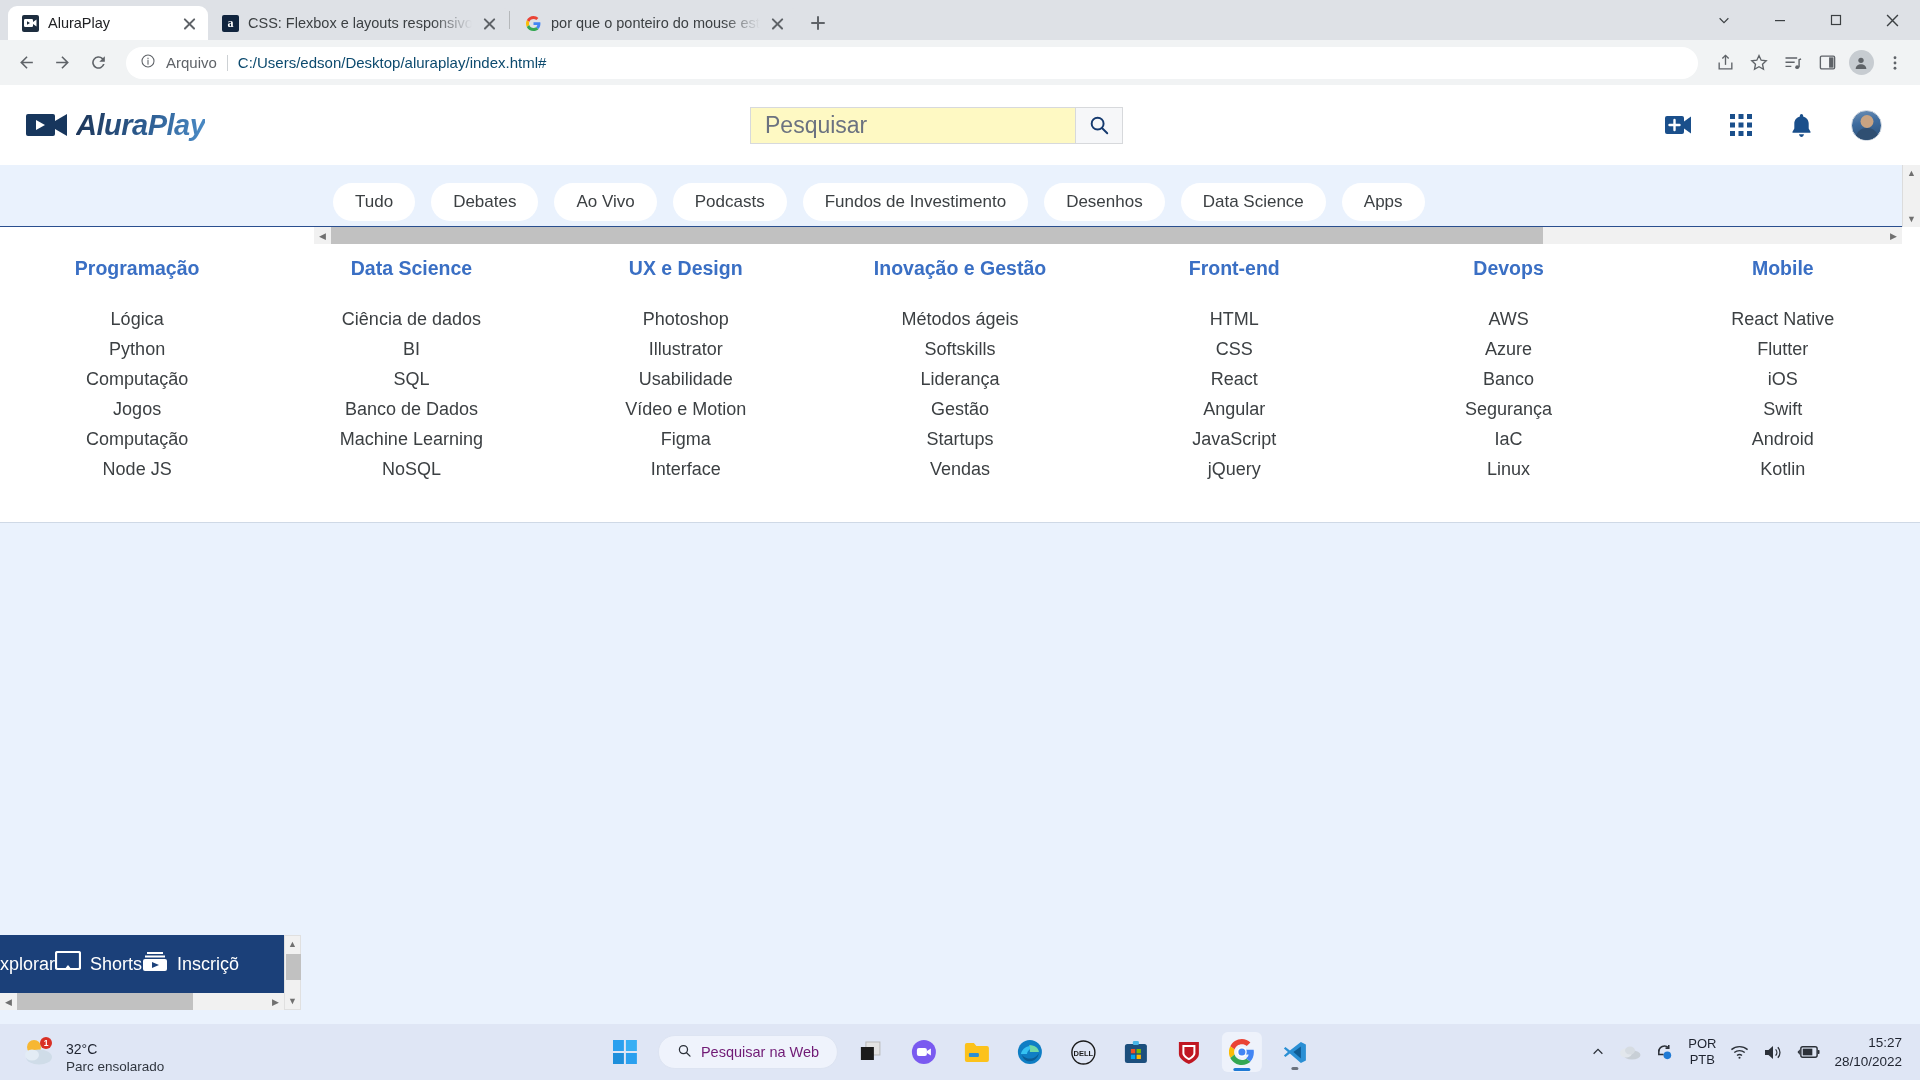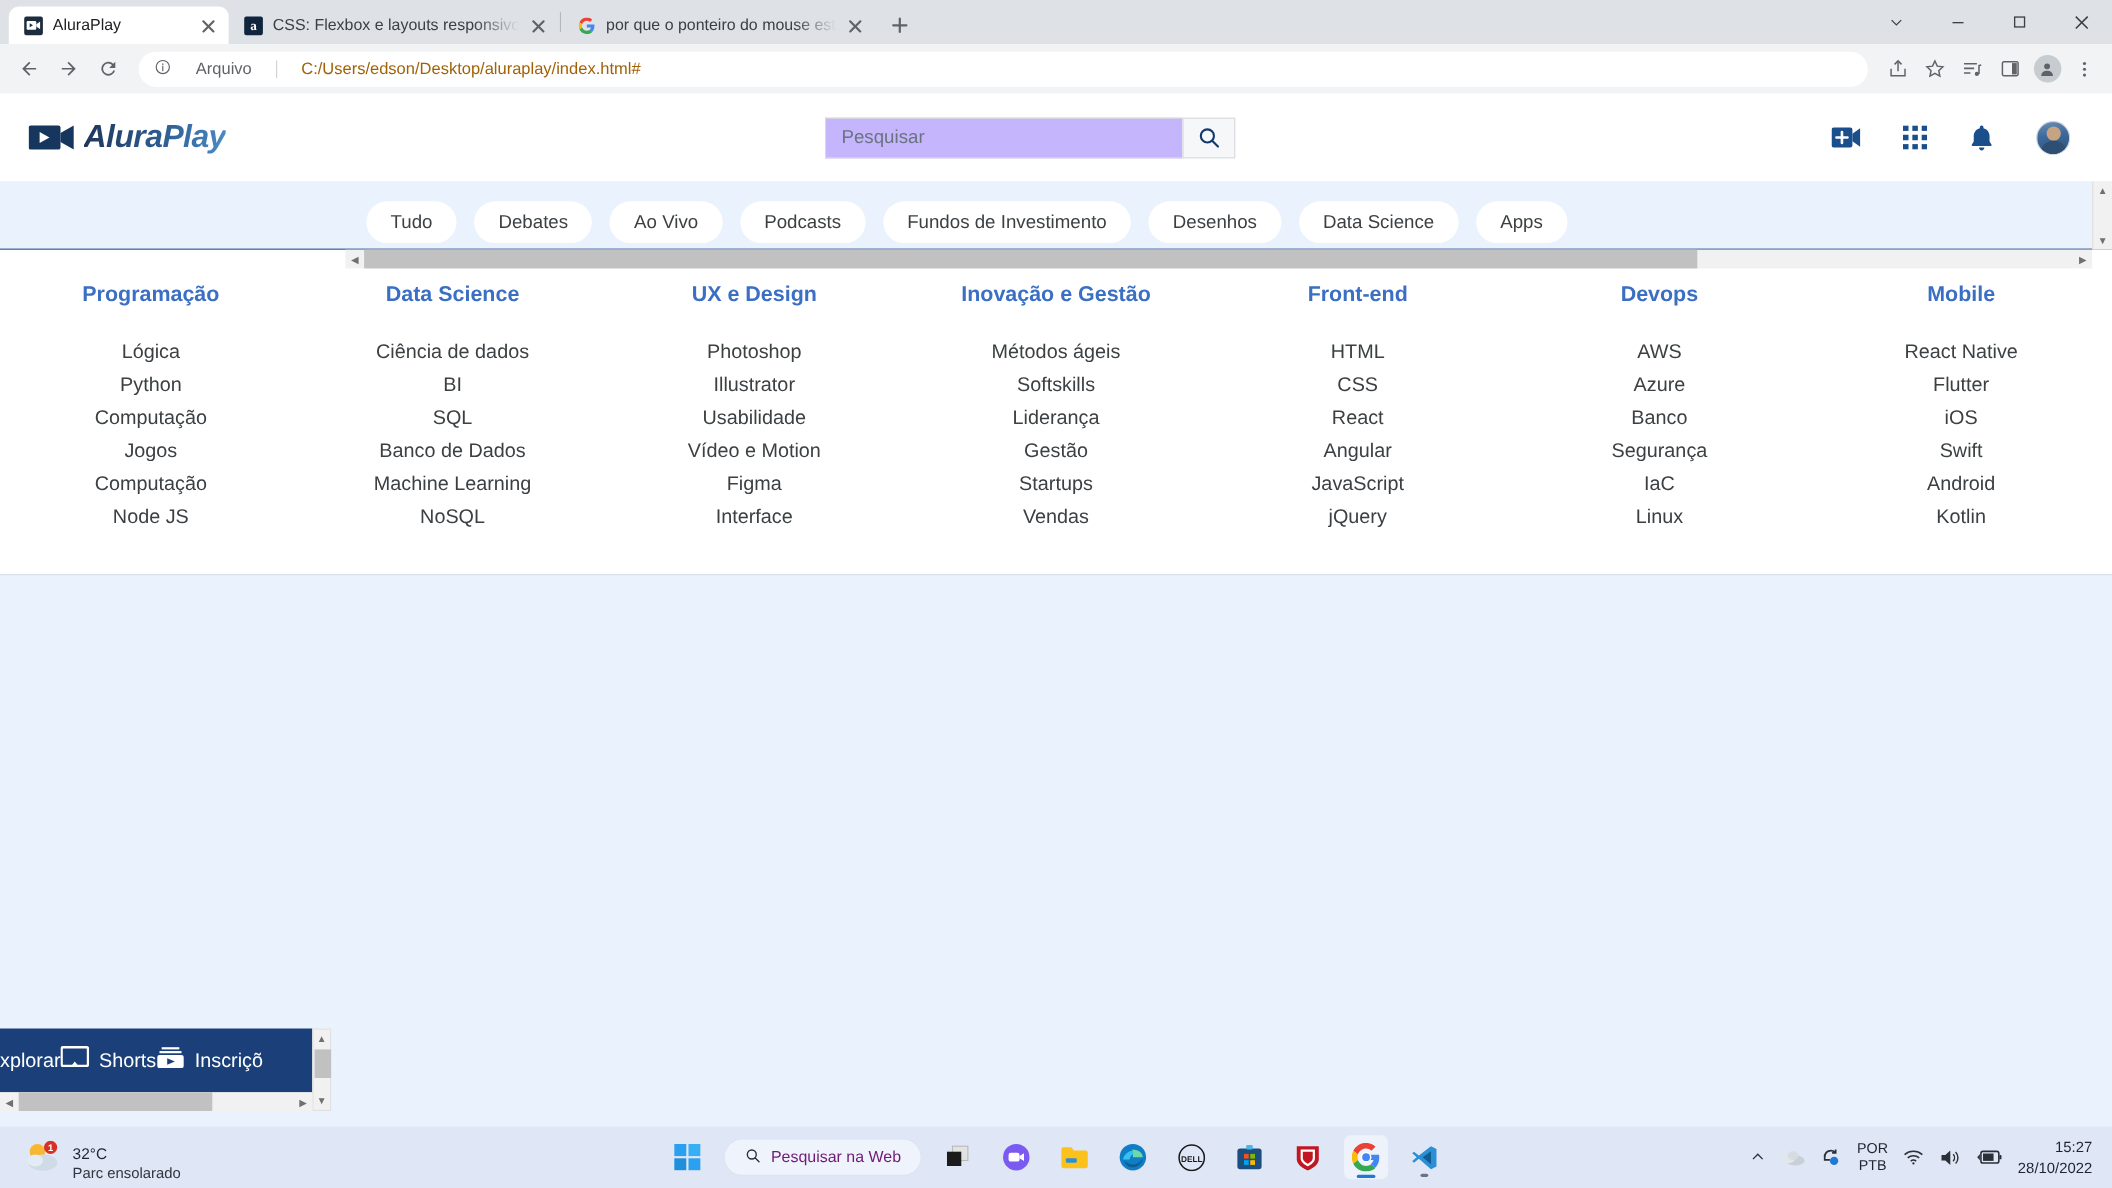--- a/index.html
+++ b/index.html
@@ -58,26 +58,26 @@
 
   .winbtns { position: absolute; right: 0; top: 0; height: 40px; display: flex; align-items: center; }
   .winbtn { width: 56px; height: 40px; display: flex; align-items: center; justify-content: center;
             color: #3c4043; font-size: 13px; }
 
   .toolbar { height: 45px; background: #f1f3f4; display: flex; align-items: center; padding: 0 10px; gap: 4px; }
   .navbtn { width: 32px; height: 32px; display: flex; align-items: center; justify-content: center;
             color: #5f6368; border-radius: 50%; flex: none; }
   .omnibox {
     flex: 1; height: 32px; background: #fff; border-radius: 16px;
-    display: flex; align-items: center; padding: 0 14px; gap: 22px;
+    display: flex; align-items: center; padding: 0 14px; gap: 10px;
     margin: 0 8px; font-size: 15px; color: #202124;
   }
   .omni-label { color: #5f6368; }
   .omni-div { width: 1px; height: 16px; background: #cdd1d4; }
-  .omni-url { color: #a16207; }
+  .omni-url { color: #0c4a6e; }
   .tb-icon { width: 30px; height: 30px; display: flex; align-items: center;
              justify-content: center; color: #5f6368; flex: none; }
   .tb-avatar { width: 25px; height: 25px; border-radius: 50%; background: #c7ccd1;
                display: flex; align-items: center; justify-content: center; }
 
   
   .page { position: absolute; top: 85px; left: 0; width: 1920px; height: 939px; background: #eaf2fd; }
 
   .site-header {
     height: 80px; background: #ffffff;
@@ -89,22 +89,22 @@
   .logo-text {
     font-size: 29px; font-weight: bold; font-style: italic;
     letter-spacing: -0.5px;
     background: linear-gradient(100deg, #1d3557 0%, #2d5d92 55%, #4b8cc7 100%);
     -webkit-background-clip: text; background-clip: text; color: transparent;
   }
 
   .searchwrap { position: absolute; left: 750px; display: flex; align-items: center; }
   .search-input {
     width: 325px; height: 37px; border: 1px solid #d7d9dc; border-right: none;
-    padding: 0 14px; font-size: 17px; color: #4a5568; outline: none;
-    font-family: "Liberation Sans", sans-serif; background: #c4b5fd;
+    padding: 0 14px; font-size: 23px; color: #4a5568; outline: none;
+    font-family: "Liberation Sans", sans-serif; background: #fef9c3;
   }
   .search-input::placeholder { color: #6b7280; }
   .search-btn {
     width: 48px; height: 37px; border: 1px solid #d7d9dc; background: #f6f7f9;
     display: flex; align-items: center; justify-content: center; color: #1a3a6b;
   }
 
   .header-icons { position: absolute; right: 38px; display: flex; align-items: center; gap: 38px; }
   .hicon { color: #1a4f8b; display: flex; align-items: center; }
   .avatar-photo {

